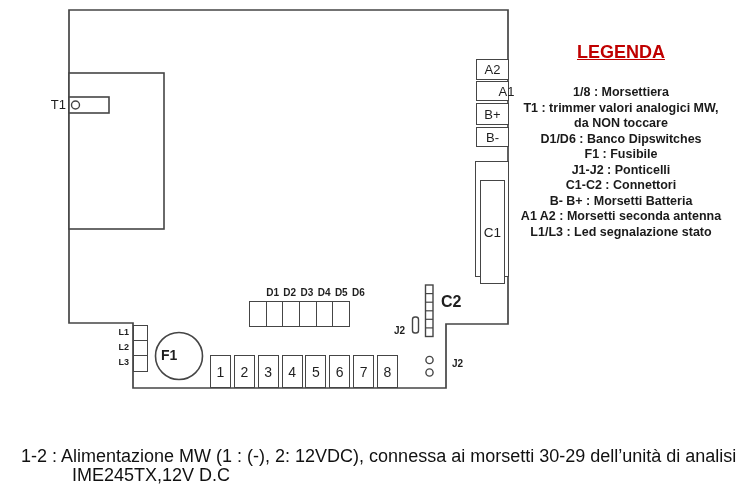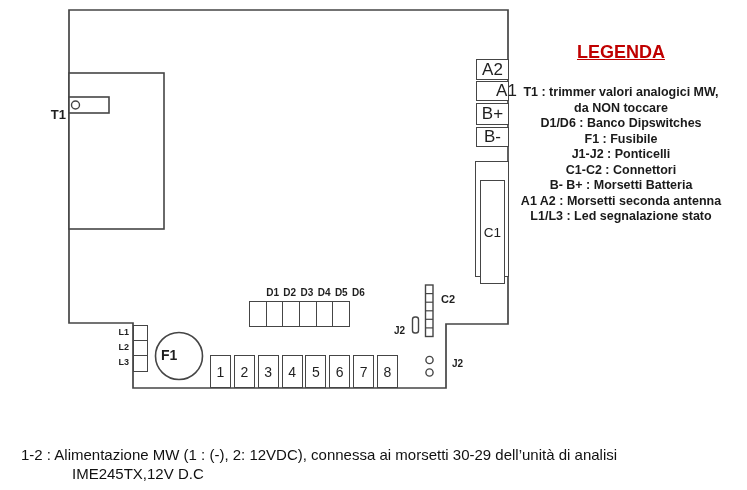--- a/index.html
+++ b/index.html
@@ -4,21 +4,21 @@
 <style>
   html,body{margin:0;padding:0;background:#fff;}
   .canvas{
     position:relative;width:747px;height:490px;background:#ffffff;overflow:hidden;
     font-family:"Liberation Sans", sans-serif;color:#1f1f1f;
   }
   svg.layer{position:absolute;left:0;top:0;width:747px;height:490px;}
   .box{position:absolute;border:1.5px solid #454545;background:#fff;box-sizing:border-box;}
   .lbl{position:absolute;white-space:nowrap;}
   
-  .aterm{display:flex;align-items:center;justify-content:center;font-size:17px;}
+  .aterm{display:flex;align-items:center;justify-content:center;font-size:13px;}
   
   .c1-outer{border-width:1.6px;}
   .c1-inner{border-width:1.4px;}
   .c1-label{display:flex;align-items:center;justify-content:center;font-size:13.5px;}
   
   .dip-labels{position:absolute;display:flex;font-size:10px;font-weight:700;}
   .dip-labels span{flex:1;text-align:center;}
   .dip-block{position:absolute;display:flex;border:1.6px solid #454545;background:#fff;box-sizing:border-box;}
   .dip-cell{flex:1;border-right:1.5px solid #454545;}
   .dip-cell:last-child{border-right:none;}
@@ -30,21 +30,21 @@
   .led-labels{position:absolute;font-size:9px;font-weight:700;text-align:right;line-height:15px;}
   .led-labels div{height:15px;}
   .led-box{height:16.5px;}
   
   .legend-title{position:absolute;width:250px;text-align:center;font-size:18px;font-weight:700;
                 text-decoration:underline;}
   .legend-body{position:absolute;width:250px;text-align:center;font-size:12.5px;font-weight:700;
                line-height:15.5px;color:#1a1a1a;}
   
   .footer-heading{position:absolute;font-size:15px;text-decoration:underline;color:#111;}
-  .footer-line{position:absolute;font-size:15px;color:#111;}
+  .footer-line{position:absolute;font-size:18px;color:#111;}
 </style>
 </head>
 <body>
 
 <div class="canvas">
 
   <svg class="layer">
 
     <polygon points="69,10 508,10 508,324 446,324 446,388 133,388 133,323 69,323" fill="none" stroke="#454545" stroke-width="1.7"></polygon>
 
@@ -61,31 +61,31 @@
     <line x1="425.5" y1="293.6" x2="433" y2="293.6" stroke="#454545" stroke-width="1.2"></line>
     <line x1="425.5" y1="302.2" x2="433" y2="302.2" stroke="#454545" stroke-width="1.2"></line>
     <line x1="425.5" y1="310.8" x2="433" y2="310.8" stroke="#454545" stroke-width="1.2"></line>
     <line x1="425.5" y1="319.3" x2="433" y2="319.3" stroke="#454545" stroke-width="1.2"></line>
     <line x1="425.5" y1="327.9" x2="433" y2="327.9" stroke="#454545" stroke-width="1.2"></line>
 
     <circle cx="429.5" cy="360" r="3.6" fill="#fff" stroke="#454545" stroke-width="1.4"></circle>
     <circle cx="429.5" cy="372.5" r="3.6" fill="#fff" stroke="#454545" stroke-width="1.4"></circle>
   </svg>
 
-  <div class="lbl" style="left:44px;top:107px;width:22px;text-align:right;font-size:13px;font-weight:700;">T1</div>
+  <div class="lbl" style="left:44px;top:97px;width:22px;text-align:right;font-size:13px;font-weight:400;">T1</div>
 
   <div class="box aterm" style="left:476px;top:59px;width:33px;height:21px;">A2</div>
   <div class="box aterm" style="left:476px;top:81px;width:33px;height:20px;padding-left:28px;">A1</div>
   <div class="box aterm" style="left:476px;top:103px;width:33px;height:22px;">B+</div>
   <div class="box aterm" style="left:476px;top:127px;width:33px;height:20px;">B-</div>
 
   <div class="box c1-outer" style="left:475px;top:161px;width:34px;height:116px;"></div>
   <div class="box c1-inner c1-label" style="left:480px;top:180px;width:25px;height:104px;">C1</div>
 
-  <div class="lbl" style="left:441px;top:293px;font-size:11px;font-weight:700;">C2</div>
+  <div class="lbl" style="left:441px;top:293px;font-size:16px;font-weight:700;">C2</div>
 
   <div class="lbl" style="left:394px;top:325px;font-size:10px;font-weight:700;">J2</div>
   <div class="lbl" style="left:452px;top:358px;font-size:10px;font-weight:700;">J2</div>
 
   <div class="dip-labels" style="left:248px;top:287px;width:103px;margin-left:16px;">
     <span>D1</span>
     <span>D2</span>
     <span>D3</span>
     <span>D4</span>
     <span>D5</span>
@@ -119,20 +119,21 @@
     <div class="term-cell">3</div>
     <div class="term-cell">4</div>
     <div class="term-cell">5</div>
     <div class="term-cell">6</div>
     <div class="term-cell">7</div>
     <div class="term-cell">8</div>
   </div>
 
   <div class="legend-title" style="left:496px;top:42px;color:#C00000;">LEGENDA</div>
   <div class="legend-body" style="left:496px;top:85px;">
+    <div>1/8 : Morsettiera</div>
     <div>T1 : trimmer valori analogici MW,</div>
     <div>da NON toccare</div>
     <div>D1/D6 : Banco Dipswitches</div>
     <div>F1 : Fusibile</div>
     <div>J1-J2 : Ponticelli</div>
     <div>C1-C2 : Connettori</div>
     <div>B- B+ : Morsetti Batteria</div>
     <div>A1 A2 : Morsetti seconda antenna</div>
     <div>L1/L3 : Led segnalazione stato</div>
   </div>

